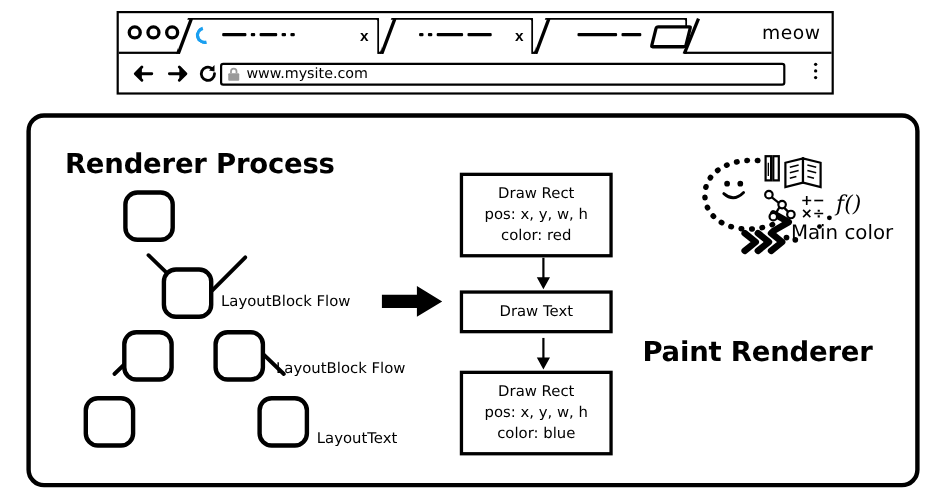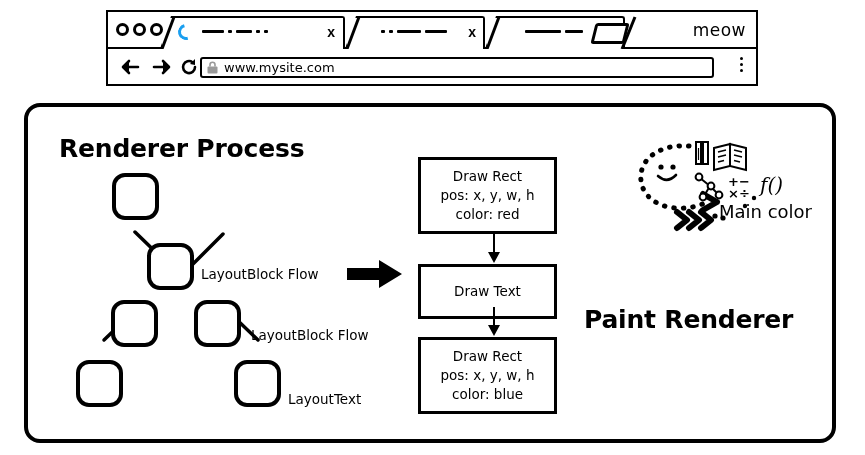--- a/index.html
+++ b/index.html
@@ -380,21 +380,21 @@
 <div class="paint-box abs" style="left:418px; top:157px; width:139px; height:77px;">
   <div>Draw Rect</div>
   <div>pos: x, y, w, h</div>
   <div>color: red</div>
 </div>
 
 <svg class="paint-arrow abs" style="top:234px; height:30px;" viewBox="0 0 14 30">
   <path d="M6 0 H8 V18 H13 L7 29 L1 18 H6 Z" fill="#000"></path>
 </svg>
 
-<div class="paint-box abs" style="left:418px; top:264px; width:139px; height:55px;">
+<div class="paint-box abs" style="left:418px; top:264px; width:139px; height:39px;">
   <div>Draw Text</div>
 </div>
 
 <svg class="paint-arrow abs" style="top:307px; height:30px;" viewBox="0 0 14 30">
   <path d="M6 0 H8 V18 H13 L7 29 L1 18 H6 Z" fill="#000"></path>
 </svg>
 
 <div class="paint-box abs" style="left:418px; top:337px; width:139px; height:77px;">
   <div>Draw Rect</div>
   <div>pos: x, y, w, h</div>

